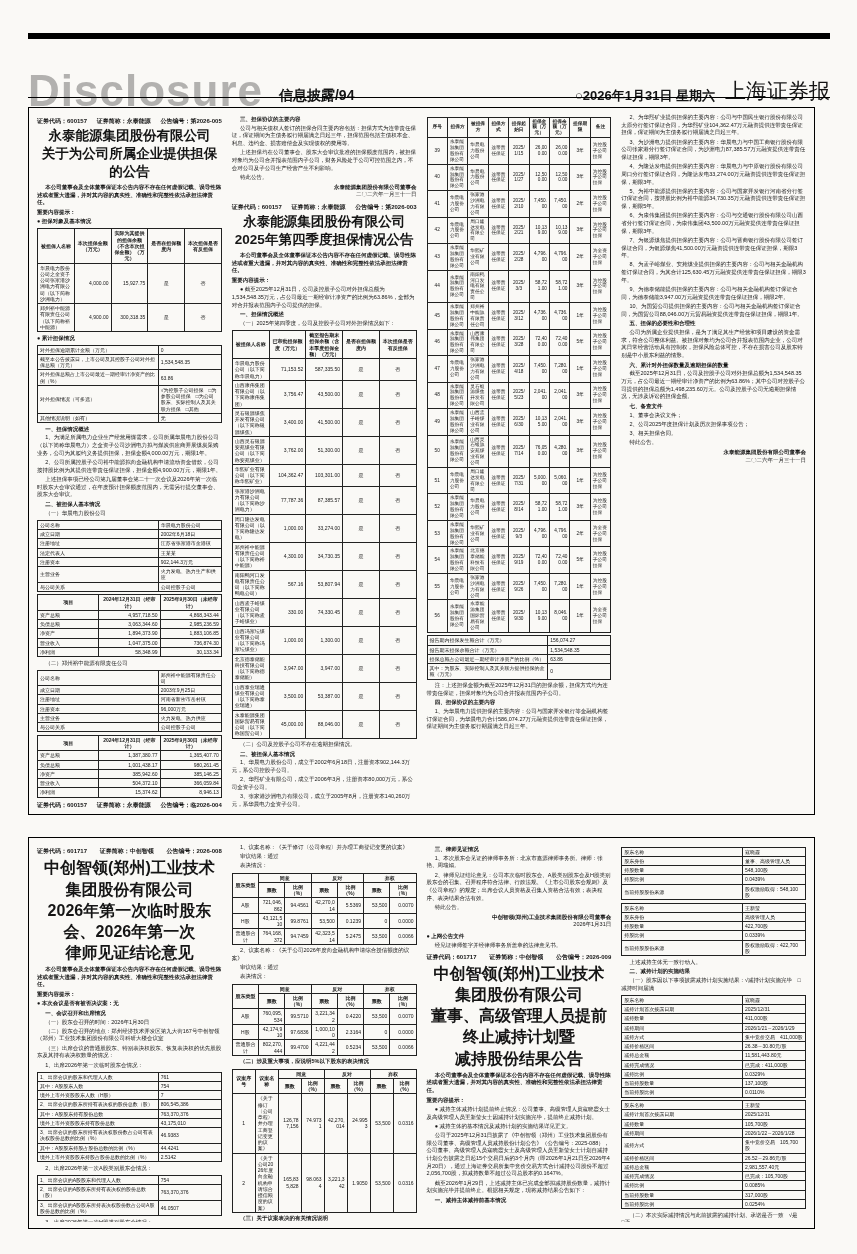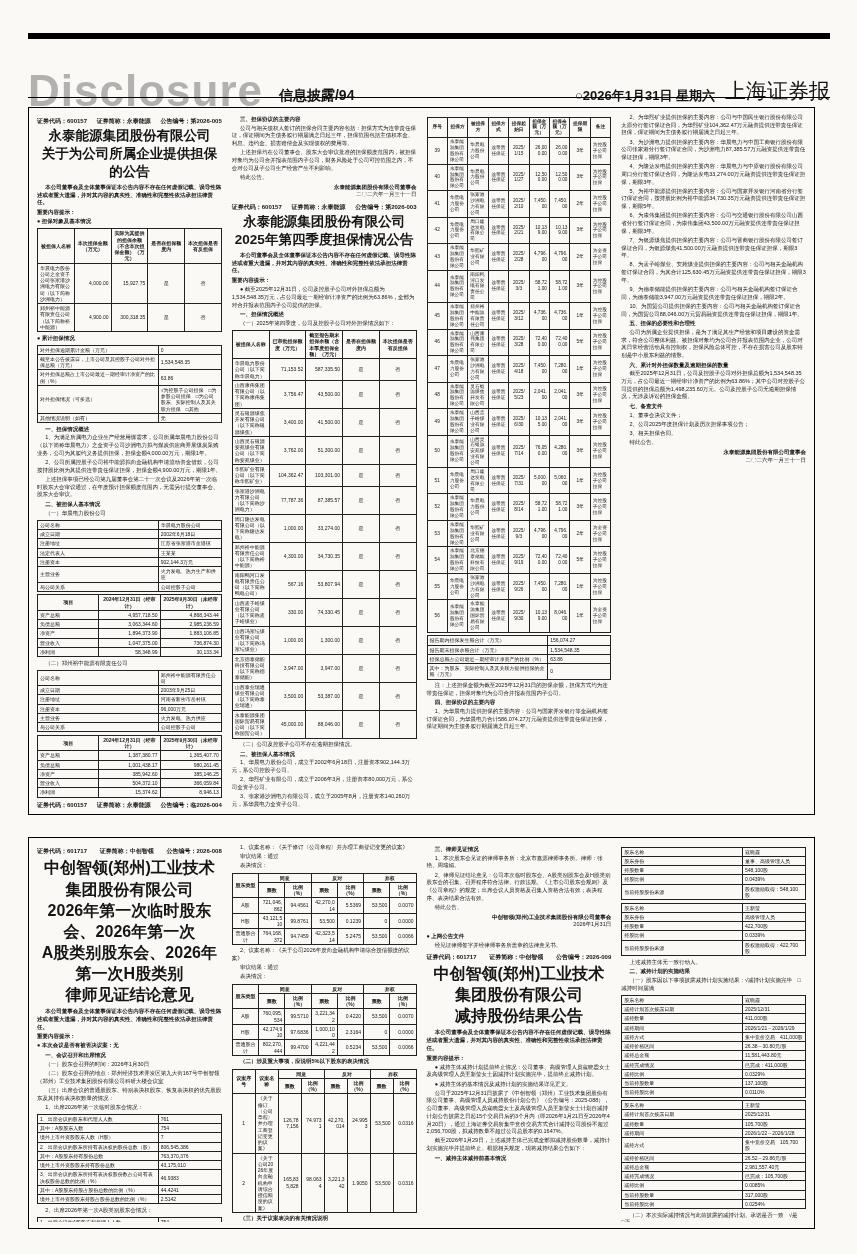--- a/index.html
+++ b/index.html
@@ -695,21 +695,20 @@
 
   <div class="col">
     <div class="code">
       <span>证券代码：601717</span>
       <span>证券简称：中创智领</span>
       <span>公告编号：2026-008</span>
     </div>
     <div class="headline sm">
       <div>中创智领(郑州)工业技术集团股份有限公司</div>
       <div>2026年第一次临时股东会、2026年第一次</div>
-      <div>A股类别股东会、2026年第一次H股类别</div>
       <div>律师见证结论意见</div>
     </div>
     <p class="disc">本公司董事会及全体董事保证本公告内容不存在任何虚假记载、误导性陈述或者重大遗漏，并对其内容的真实性、准确性和完整性依法承担法律责任。</p>
     <div class="bullet">重要内容提示：</div>
     <div class="bullet">● 本次会议是否有被否决议案：无</div>
     <div class="h">一、会议召开和出席情况</div>
     <div>
           <p class="p">（一）股东会召开的时间：2026年1月30日</p>
           <p class="p">（二）股东会召开的地点：郑州经济技术开发区第九大街167号中创智领（郑州）工业技术集团股份有限公司科研大楼会议室</p>
           <p class="p">（三）出席会议的普通股股东、特别表决权股东、恢复表决权的优先股股东及其持有表决权数量的情况：</p>
@@ -934,20 +933,21 @@
     <div class="sigd">2026年1月31日</div>
     <div class="bullet">● 上网公告文件</div>
     <p class="p">经见证律师签字并经律师事务所盖章的法律意见书。</p>
     <div class="code">
       <span>证券代码：601717</span>
       <span>证券简称：中创智领</span>
       <span>公告编号：2026-009</span>
     </div>
     <div class="headline sm">
       <div>中创智领(郑州)工业技术集团股份有限公司</div>
+      <div>董事、高级管理人员提前终止减持计划暨</div>
       <div>减持股份结果公告</div>
     </div>
     <p class="disc">本公司董事会及全体董事保证本公告内容不存在任何虚假记载、误导性陈述或者重大遗漏，并对其内容的真实性、准确性和完整性依法承担法律责任。</p>
     <div class="bullet">重要内容提示：</div>
     <div>
           <p class="p">● 减持主体减持计划提前终止情况：公司董事、高级管理人员寇晓霞女士及高级管理人员王新莹女士因减持计划实施完毕，提前终止减持计划。</p>
           <p class="p">● 减持主体的基本情况及减持计划的实施结果详见正文。</p>
         </div>
     <div>
           <p class="p">公司于2025年12月31日披露了《中创智领（郑州）工业技术集团股份有限公司董事、高级管理人员减持股份计划公告》（公告编号：2025-088），公司董事、高级管理人员寇晓霞女士及高级管理人员王新莹女士计划自减持计划公告披露之日起15个交易日后的3个月内（即2026年1月21日至2026年4月20日），通过上海证券交易所集中竞价交易方式合计减持公司股份不超过2,056,700股，拟减持数量不超过公司总股本的0.1647%。</p>

